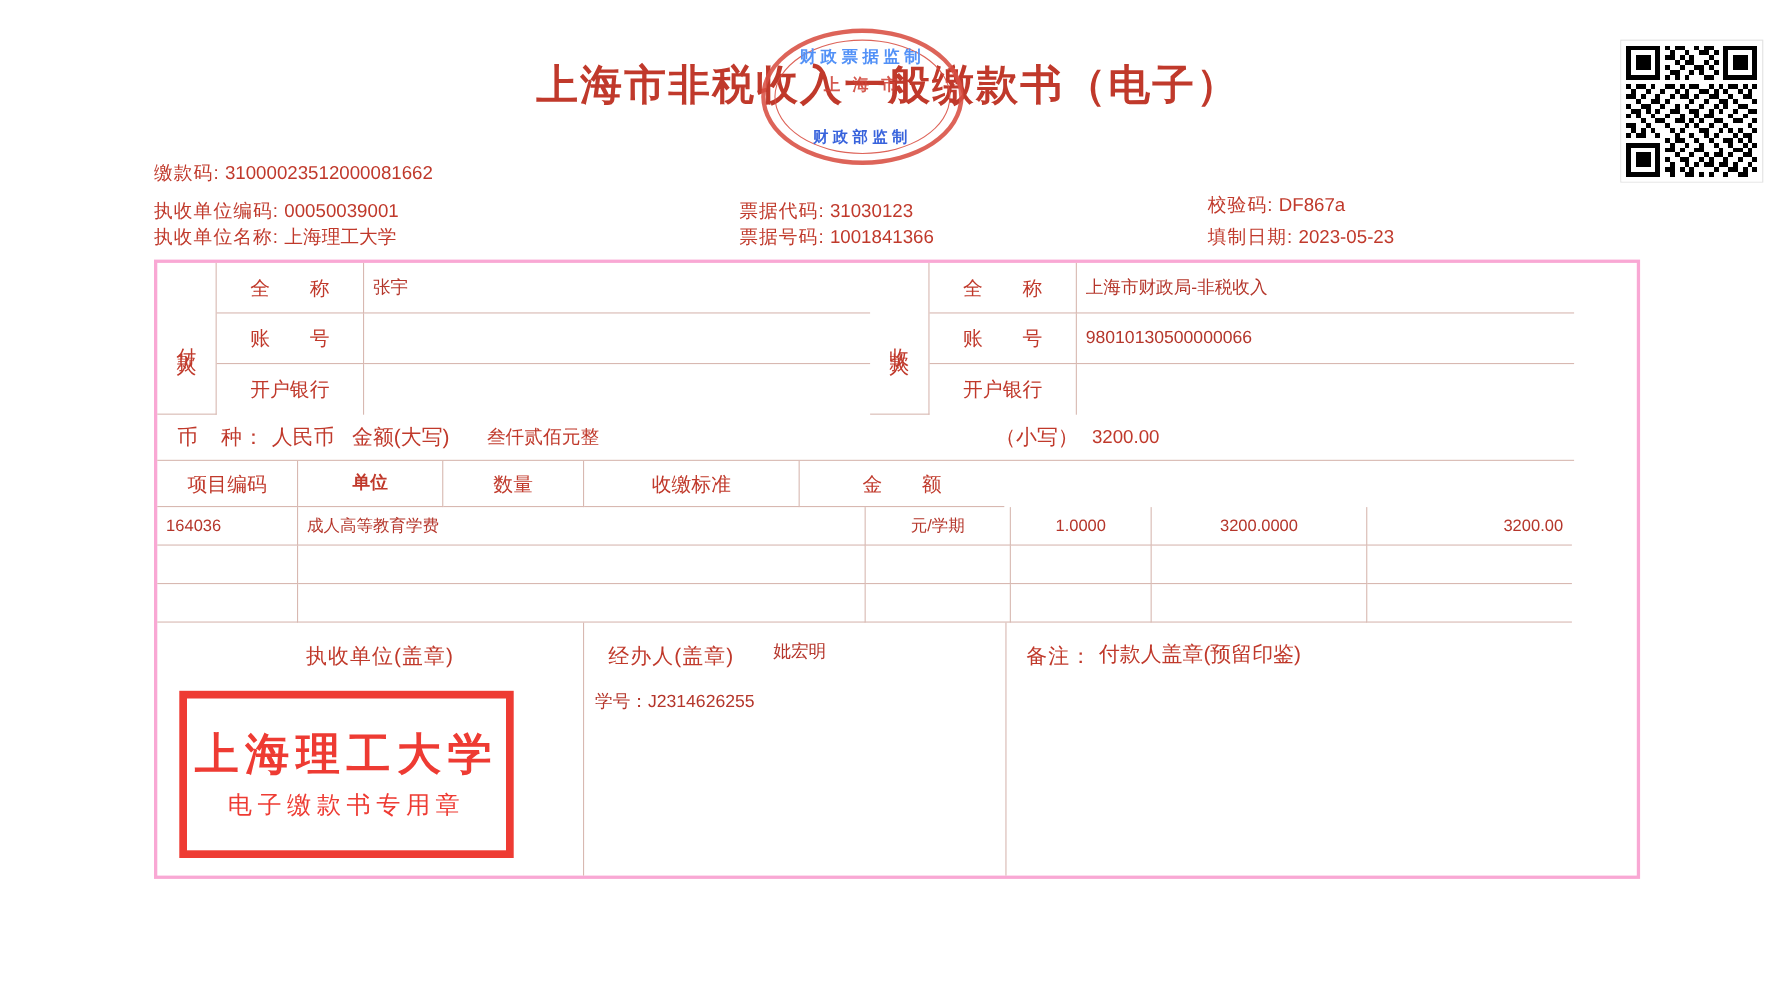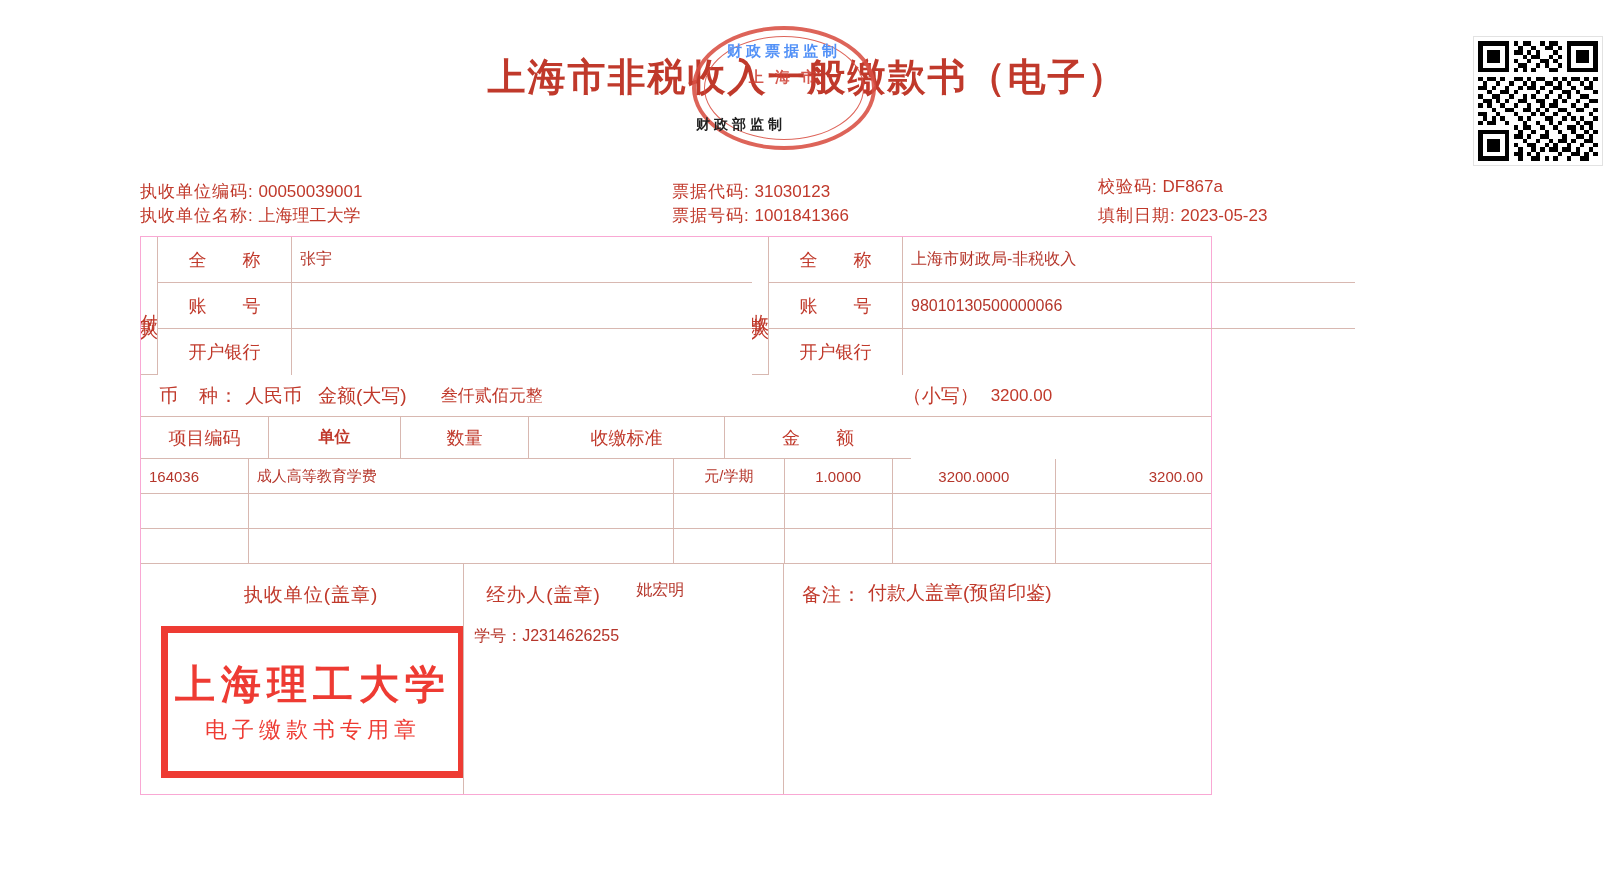--- a/index.html
+++ b/index.html
@@ -80,25 +80,26 @@
     font-size: 15px;
     font-weight: bold;
     letter-spacing: 3px;
     color: #cf4236;
   }
   .oval-seal .bot-arc {
     position: absolute;
     bottom: 12px;
     left: 0;
     width: 100%;
+    text-align: center;
     font-family: "DejaVu Serif", serif;
     font-size: 14px;
     font-weight: bold;
     letter-spacing: 4px;
-    color: #000000;
+    color: #1d4ed8;
   }
 
   
   .qr {
     position: absolute;
     right: 28px;
     top: 36px;
     width: 128px;
     height: 128px;
     background: #ffffff;
@@ -121,22 +122,22 @@
   #m-billtype { left: 672px; top: 180px; }
   #m-billno   { left: 672px; top: 204px; }
   #m-check    { left: 1098px; top: 175px; }
   #m-date     { left: 1098px; top: 204px; }
 
   
   .tbl {
     position: absolute;
     left: 140px;
     top: 236px;
-    width: 1072px;
-    border: 1px solid #f9a8d4;
+    width: 1351px;
+    border: 3px solid #f9a8d4;
     box-sizing: border-box;
   }
   .row { display: flex; }
   .cell {
     box-sizing: border-box;
     border-right: 1px solid #d8b8b1;
     border-bottom: 1px solid #d8b8b1;
     padding: 0 8px;
     display: flex;
     align-items: center;
@@ -460,20 +461,24 @@
         <rect x="10" y="27" width="1" height="1"></rect>
           <rect x="13" y="27" width="2" height="1"></rect>
         <rect x="16" y="27" width="1" height="1"></rect>
           <rect x="18" y="27" width="1" height="1"></rect>
         <rect x="21" y="27" width="1" height="1"></rect>
           <rect x="24" y="27" width="2" height="1"></rect>
       </g>
     </svg>
   </div>
 
+  <div class="meta" id="m-paycode">
+    <span class="lbl">缴款码:</span>
+    <span class="val">31000023512000081662</span>
+  </div>
   <div class="meta" id="m-unitcode">
     <span class="lbl">执收单位编码:</span>
     <span class="val">00050039001</span>
   </div>
   <div class="meta" id="m-unitname">
     <span class="lbl">执收单位名称:</span>
     <span class="val">上海理工大学</span>
   </div>
   <div class="meta" id="m-billtype">
     <span class="lbl">票据代码:</span>

